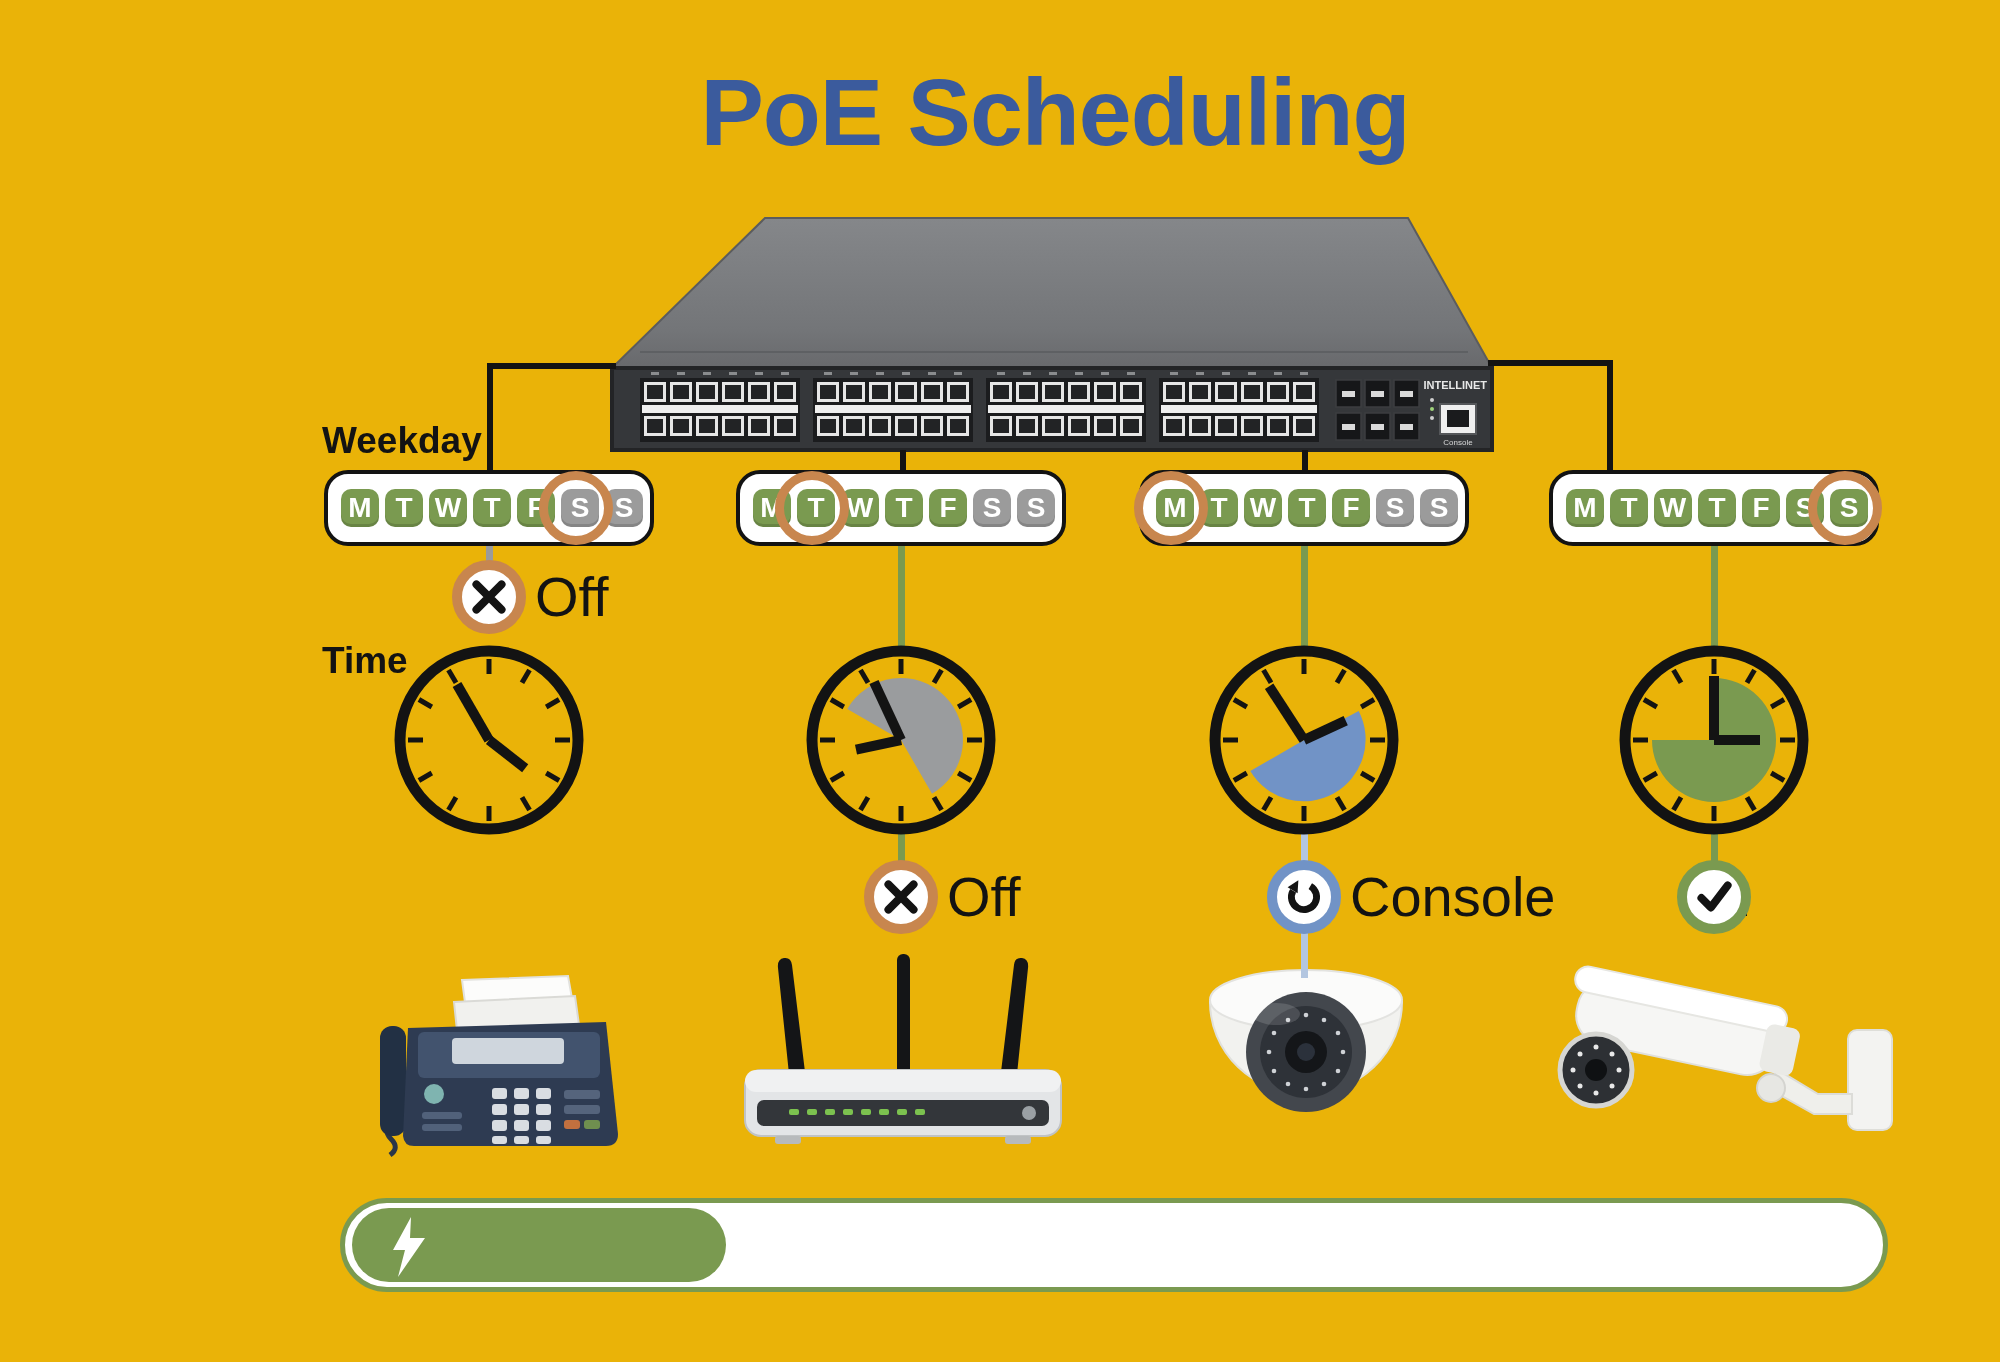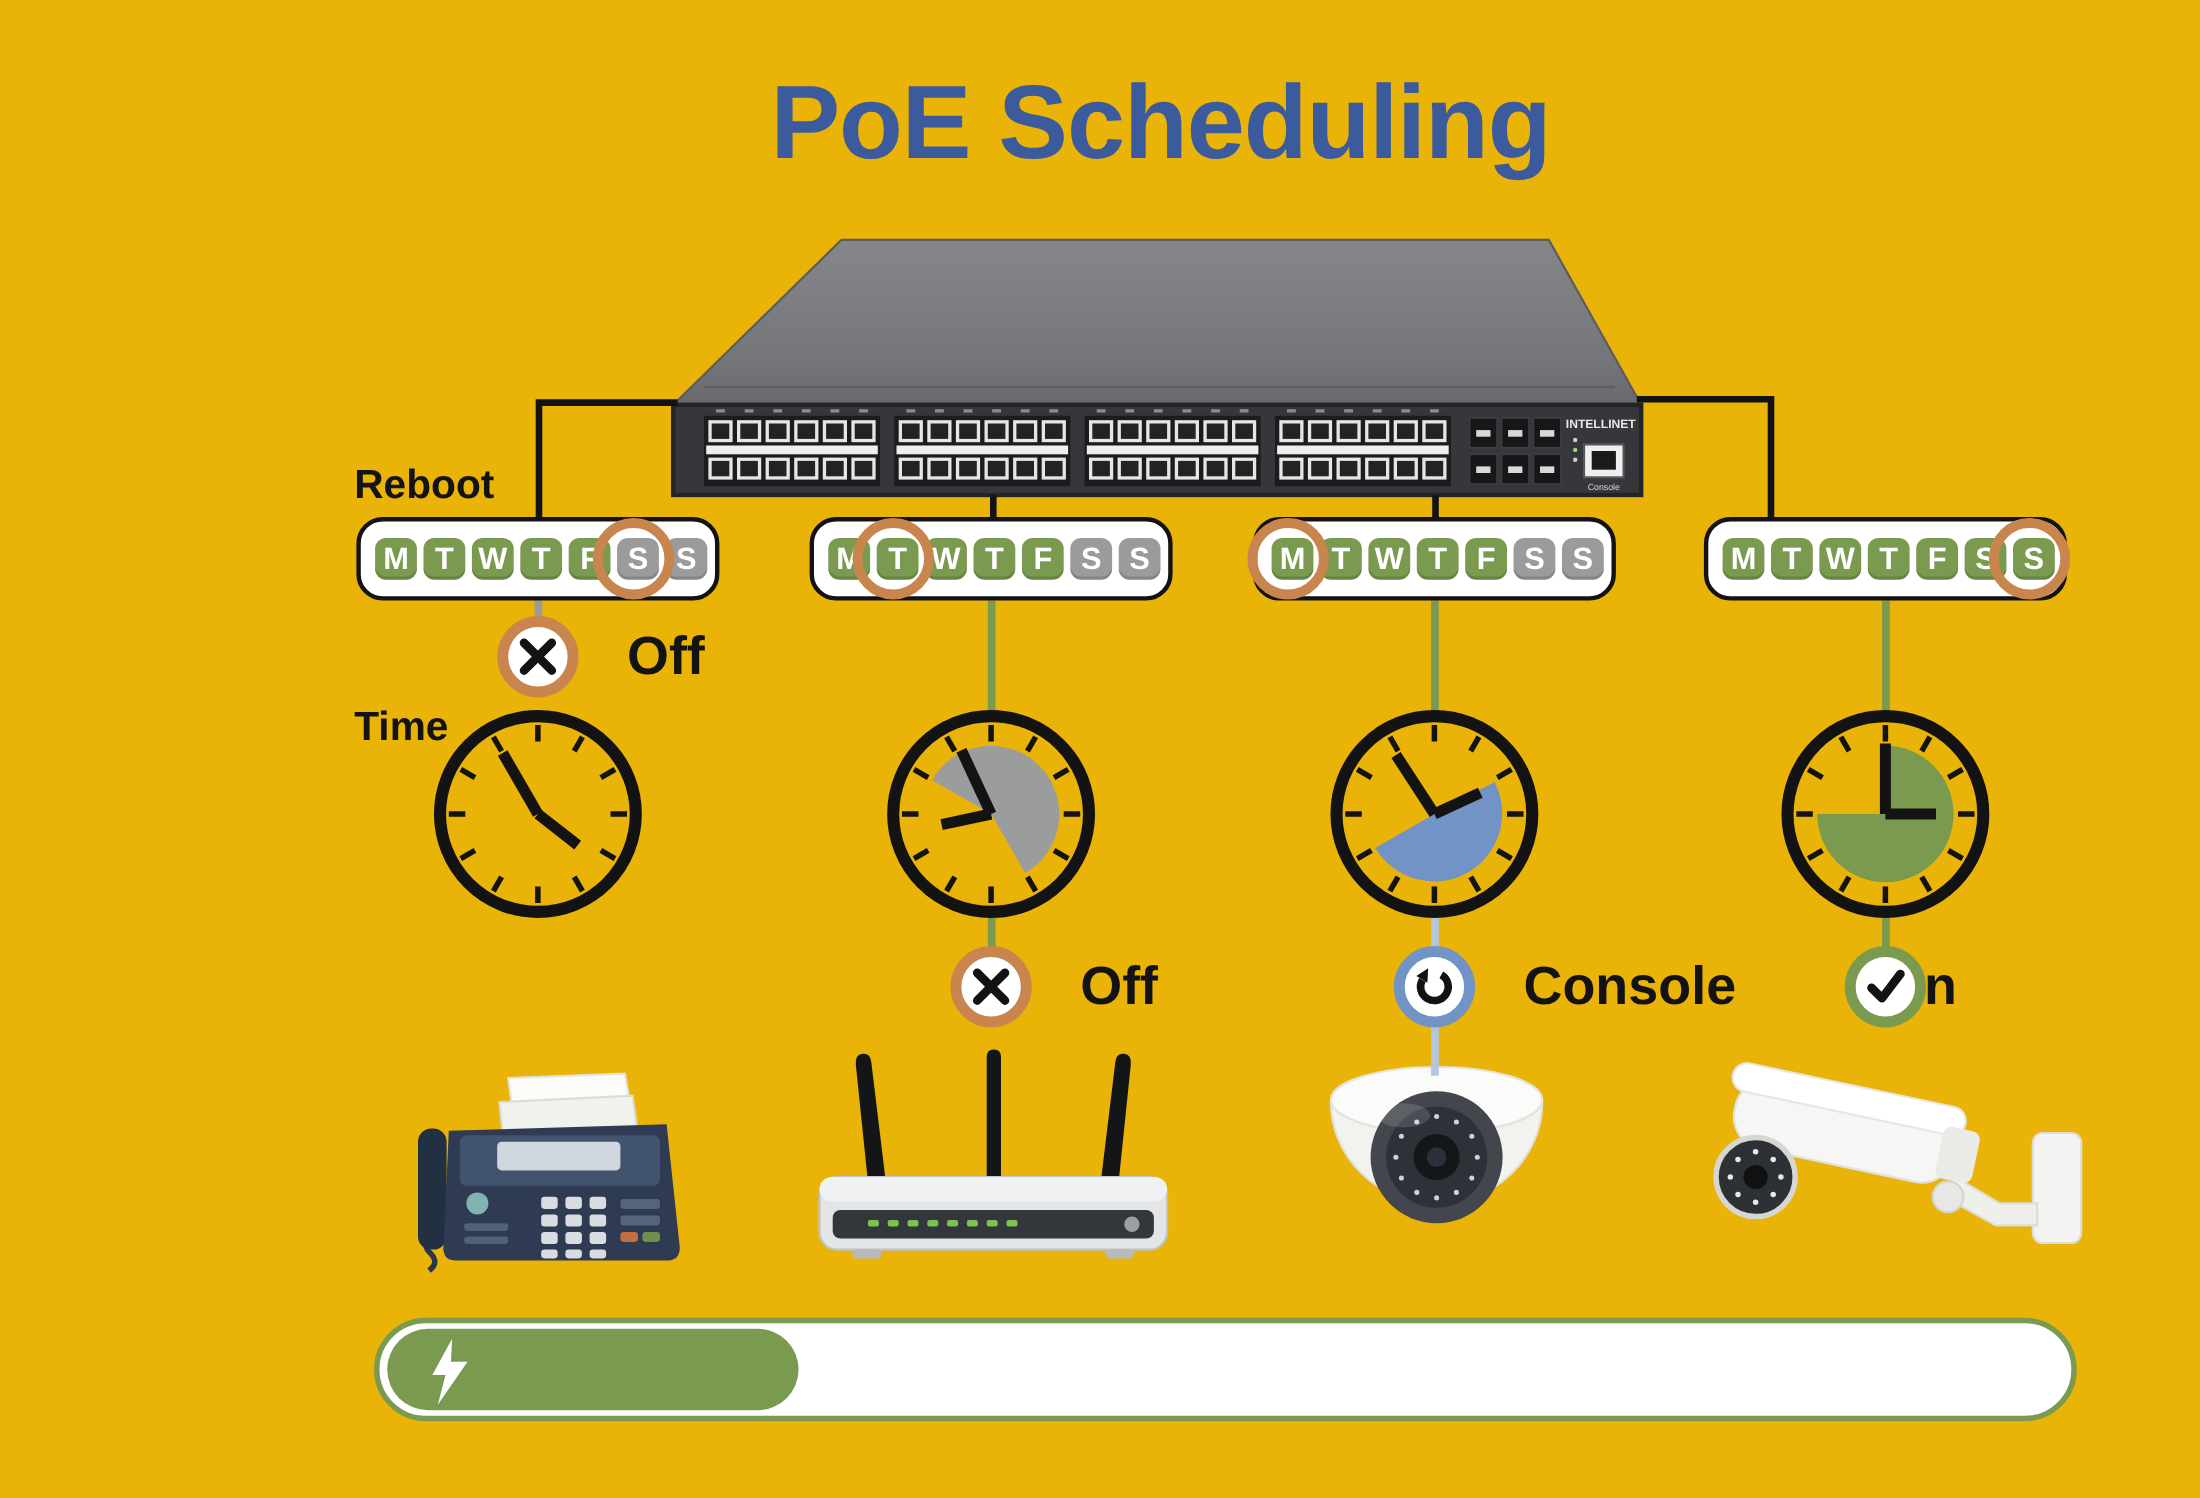--- a/index.html
+++ b/index.html
@@ -13,21 +13,21 @@
   .day-box{position:absolute;height:76px;width:330px;background:#fff;border:4px solid #131313;
            border-radius:24px;display:flex;align-items:center;padding:0 0 0 13px;box-sizing:border-box;z-index:2;}
   .day-chip{width:38px;height:38px;border-radius:10px;margin-right:6px;display:flex;align-items:center;
             justify-content:center;color:#fff;font-size:28px;font-weight:bold;
             box-shadow:inset 0 -3px 0 rgba(0,0,0,.14);}
   .day-ring{position:absolute;width:56px;height:56px;border-radius:50%;border:9px solid #C8864E;
             background:transparent;z-index:5;}
   .stem{position:absolute;width:7px;z-index:1;}
   .badge-ring{position:absolute;width:54px;height:54px;border:10px solid #C8864E;border-radius:50%;
               background:#fff;display:flex;align-items:center;justify-content:center;z-index:4;}
-  .badge-label{position:absolute;height:66px;line-height:66px;font-size:49px;font-weight:bold;color:#131313;margin-left:35px;}
+  .badge-label{position:absolute;height:66px;line-height:66px;font-size:56px;font-weight:normal;color:#131313;}
   .clock-wrap{position:absolute;width:210px;height:210px;z-index:3;}
   .device{position:absolute;}
   .banner-outer{position:absolute;left:340px;top:1198px;width:1548px;height:94px;border:5px solid #7A9A50;
                 border-radius:52px;background:#fff;box-sizing:border-box;}
   .banner-fill{position:absolute;left:352px;top:1208px;width:374px;height:74px;border-radius:37px;background:#7A9A50;}
   .banner-text{position:absolute;left:340px;top:1212px;width:1548px;text-align:center;
                font-size:57px;font-weight:bold;color:#131313;}
   .bolt{position:absolute;left:386px;top:1216px;}
   svg text{font-family:"Liberation Sans",sans-serif;}
 </style>
@@ -200,21 +200,21 @@
     <text x="1458" y="445" text-anchor="middle" font-size="8" fill="#d8d8d8">Console</text>
   </svg>
 
   <svg class="abs" style="left:0;top:0;" width="2000" height="1362" viewBox="0 0 2000 1362" pointer-events="none">
     <path d="M490,472 L490,366 L616,366" fill="none" stroke="#131313" stroke-width="6"></path>
     <path d="M903,450 L903,473" fill="none" stroke="#131313" stroke-width="6"></path>
     <path d="M1305,450 L1305,473" fill="none" stroke="#131313" stroke-width="6"></path>
     <path d="M1488,363 L1610,363 L1610,472" fill="none" stroke="#131313" stroke-width="6"></path>
   </svg>
 
-  <div class="side-label" style="left:322px;top:418px;">Reboot</div>
+  <div class="side-label" style="left:322px;top:418px;">Weekday</div>
   <div class="side-label" style="left:322px;top:638px;">Time</div>
 
   <div id="columns">
       <div class="day-box" style="left:324px;top:470px">
         <span class="day-chip" style="background:#7A9A50">M</span>
         <span class="day-chip" style="background:#7A9A50">T</span>
         <span class="day-chip" style="background:#7A9A50">W</span>
         <span class="day-chip" style="background:#7A9A50">T</span>
         <span class="day-chip" style="background:#7A9A50">F</span>
         <span class="day-chip" style="background:#9B9B9B">S</span>

